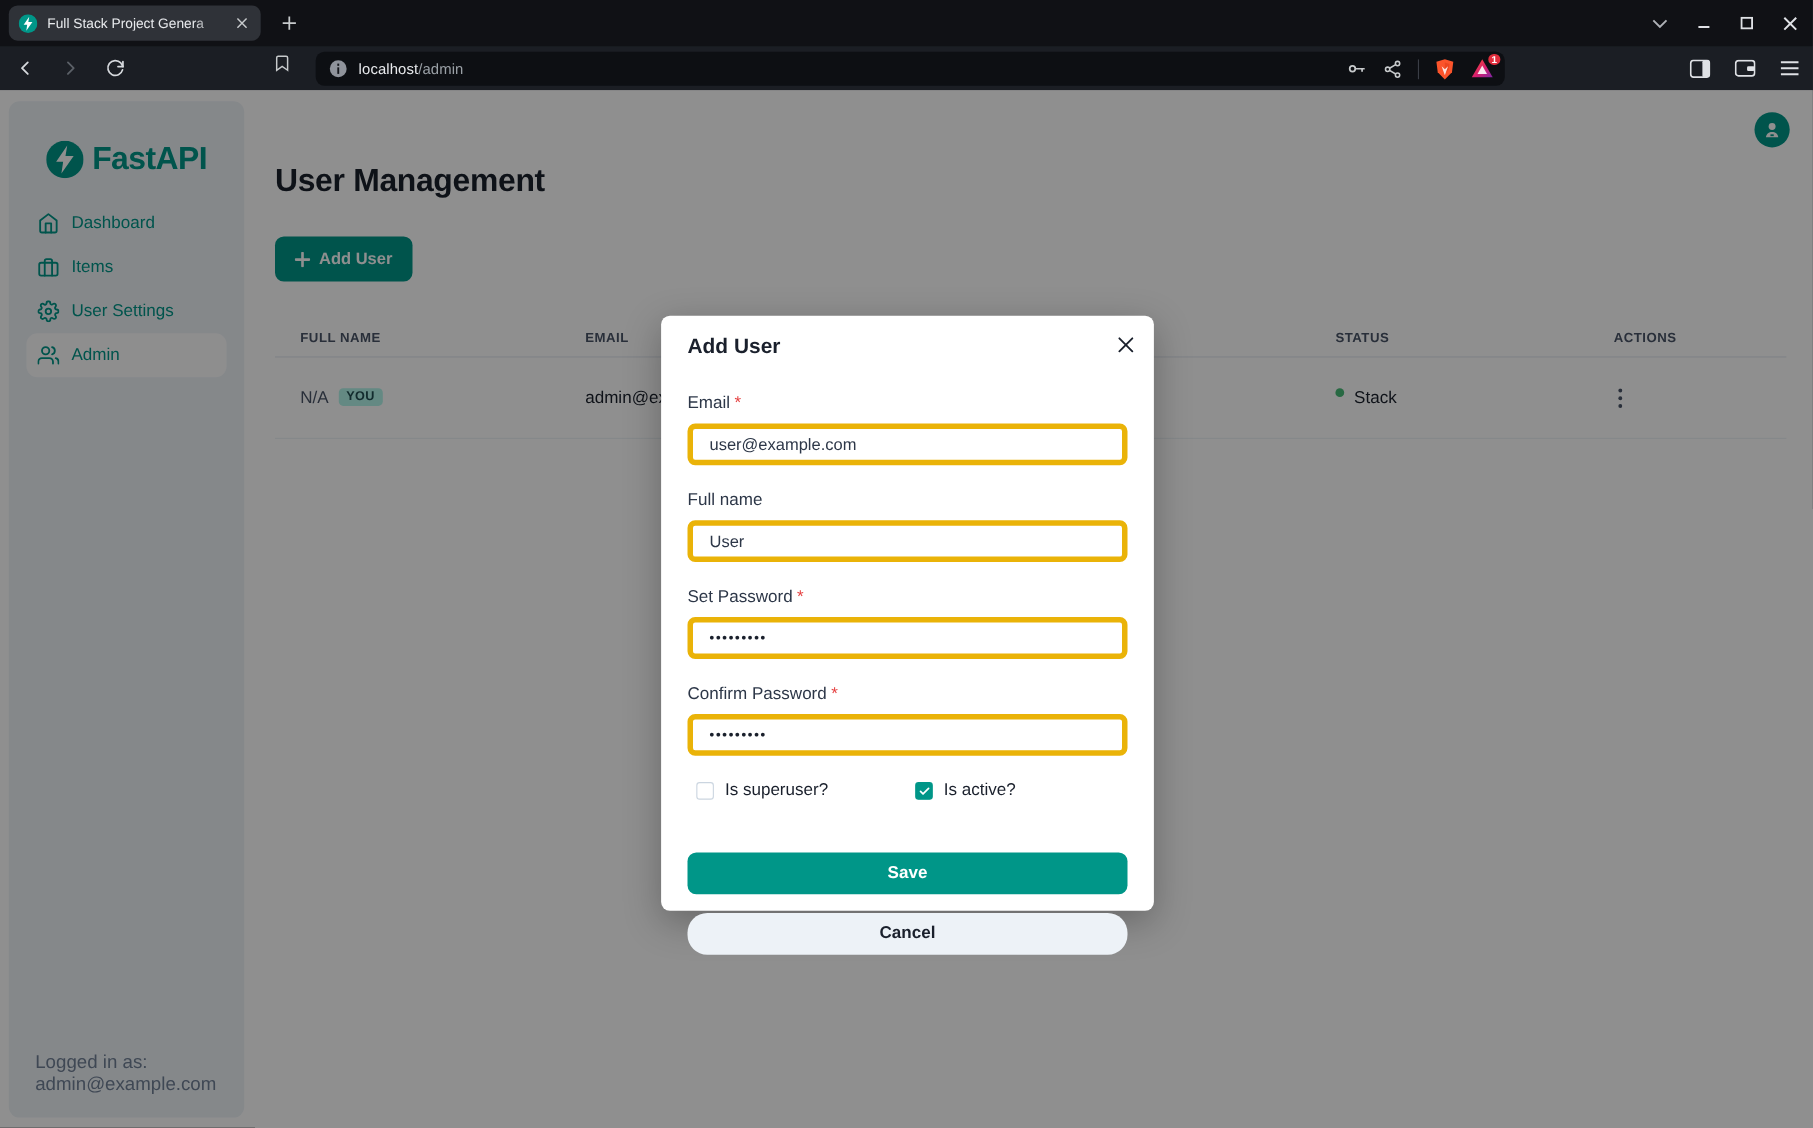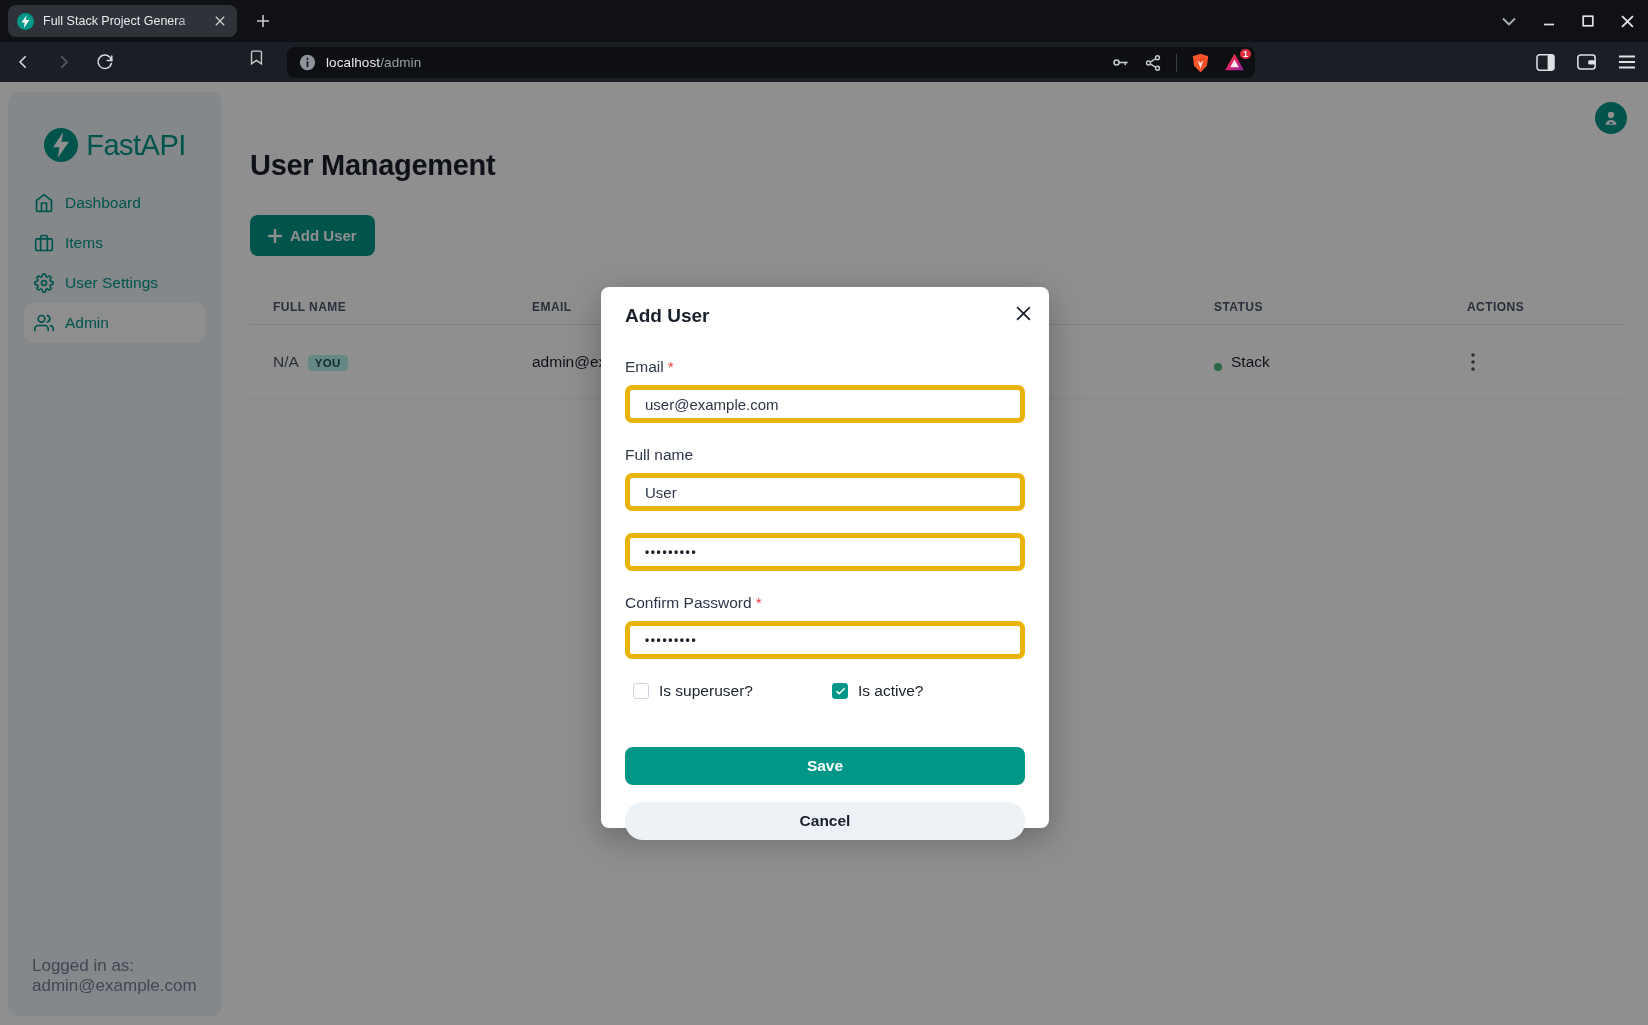--- a/index.html
+++ b/index.html
@@ -14,56 +14,56 @@
   .tab-title { color:#E8EAED; font-size:12.5px; white-space:nowrap; overflow:hidden; flex:1; position:relative; }
   .tab-fade { position:absolute; right:0; top:0; bottom:0; width:26px; background:linear-gradient(90deg, rgba(47,50,56,0), #2F3238); }
   .icon-btn { display:flex; align-items:center; justify-content:center; background:none; border:none; cursor:pointer; }
   .newtab { position:absolute; left:251px; top:9px; width:24px; height:24px; }
   .win-controls { position:absolute; right:14px; top:0; height:42px; display:flex; align-items:center; gap:27px; }
 
   .toolbar { position:absolute; left:0; top:42px; width:100%; height:40px; background:#1B1E24; }
   .nav-left { position:absolute; left:8px; top:4px; height:32px; display:flex; align-items:center; gap:11px; }
   .nav-left .icon-btn { width:30px; height:30px; border-radius:6px; }
   .bookmark-btn { position:absolute; left:248px; top:7px; }
-  .urlbar { position:absolute; left:287px; top:5px; width:968px; height:31px; background:#0D0F13; border-radius:8px;
+  .urlbar { position:absolute; left:287px; top:5px; width:1081px; height:31px; background:#0D0F13; border-radius:8px;
             display:flex; align-items:center; padding:0 10px 0 12px; }
   .url-text { font-size:13.5px; margin-left:10px; flex:1; letter-spacing:.1px; }
   .url-host { color:#E8EAED; } .url-path { color:#9AA0A6; }
   .urlbar-actions { display:flex; align-items:center; gap:14px; }
   .url-divider { width:1px; height:18px; background:#3A3E46; }
   .rewards-wrap { position:relative; }
   .rewards-badge { position:absolute; top:-6px; right:-8px; min-width:14px; height:14px; border-radius:8px; background:#E02D3C;
                    color:#fff; font-size:9px; font-weight:700; display:flex; align-items:center; justify-content:center;
                    padding:0 3px; border:2px solid #0D0F13; }
   .toolbar-right { position:absolute; right:12px; top:4px; height:32px; display:flex; align-items:center; gap:22px; }
 
   
   .page { position:absolute; left:0; top:82px; width:1648px; height:943px; background:#FFFFFF; }
 
   .sidebar { position:absolute; left:8px; top:10px; width:214px; bottom:9px; background:#EDF2F7; border-radius:10px;
              padding:36px 16px 20px; display:flex; flex-direction:column; }
   .logo-row { display:flex; align-items:center; justify-content:center; gap:8px; height:34px; }
-  .logo-word { font-size:29px; font-weight:400; color:#009688; letter-spacing:-.5px; }
+  .logo-word { font-size:29px; font-weight:700; color:#009688; letter-spacing:-.5px; }
   .nav { margin-top:21px; display:flex; flex-direction:column; }
   .nav-item { height:40px; display:flex; align-items:center; gap:11px; padding:0 10px; border-radius:10px;
               color:#009688; font-size:15.5px; cursor:pointer; }
   .nav-item.active { background:#FDFDFE; }
   .side-footer { margin-top:auto; font-size:17px; color:#718096; line-height:20px; padding-left:8px; }
 
   .main { position:absolute; left:250px; top:0; right:24px; bottom:0; }
   .page-title { padding-top:66px; font-size:29px; line-height:34px; font-weight:700; color:#1A202C; letter-spacing:-.3px; }
   .add-user-btn { margin-top:33px; height:41px; display:inline-flex; align-items:center; gap:8px; padding:0 18px;
                   background:#009688; color:#fff; border:none; border-radius:8px; font-size:15px; font-weight:600;
                   font-family:inherit; cursor:pointer; }
   .table { margin-top:33px; }
   .thead, .trow { display:grid; grid-template-columns:259px 682px 253px 1fr; align-items:center; }
   .thead { height:36px; border-bottom:1px solid #E2E8F0; }
   .th { font-size:12px; font-weight:700; color:#4A5568; letter-spacing:.45px; padding-left:23px; }
   .trow { height:74px; border-bottom:1px solid #EDF2F7; }
-  .td { padding-left:23px; font-size:15.5px; color:#1A202C; display:flex; align-items:flex-end; }
+  .td { padding-left:23px; font-size:15.5px; color:#1A202C; display:flex; align-items:flex-start; }
   .name-na { color:#4A5568; }
   .you-badge { margin-left:9px; background:#B2F5EA; color:#234E52; font-size:11.5px; font-weight:700;
                padding:2px 7px; border-radius:4px; letter-spacing:.3px; }
   .status-dot { width:8px; height:8px; border-radius:50%; background:#48BB78; margin-right:9px; }
   .kebab-btn { background:none; border:none; cursor:pointer; padding:4px; }
 
   .avatar-btn { position:absolute; right:21px; top:20px; width:32px; height:32px; border-radius:50%; background:#009688;
                 border:none; display:flex; align-items:center; justify-content:center; cursor:pointer; }
 
   .overlay { position:absolute; inset:0; background:rgba(0,0,0,0.44); z-index:10; }
@@ -406,20 +406,21 @@
     <div class="flabel"><span>Email</span><span class="req">*</span></div>
     <input class="finput" type="text" value="user@example.com" style="">
   </div>
 
   <div class="fgroup">
     <div class="flabel"><span>Full name</span><span class="req"></span></div>
     <input class="finput" type="text" value="User" style="">
   </div>
 
   <div class="fgroup">
+    <div class="flabel"><span>Set Password</span><span class="req">*</span></div>
     <input class="finput masked" type="text" value="•••••••••" style="">
   </div>
 
   <div class="fgroup">
     <div class="flabel"><span>Confirm Password</span><span class="req">*</span></div>
     <input class="finput masked" type="text" value="•••••••••" style="">
   </div>
 
   <div class="cb-row">
     <div class="cb-group first">

